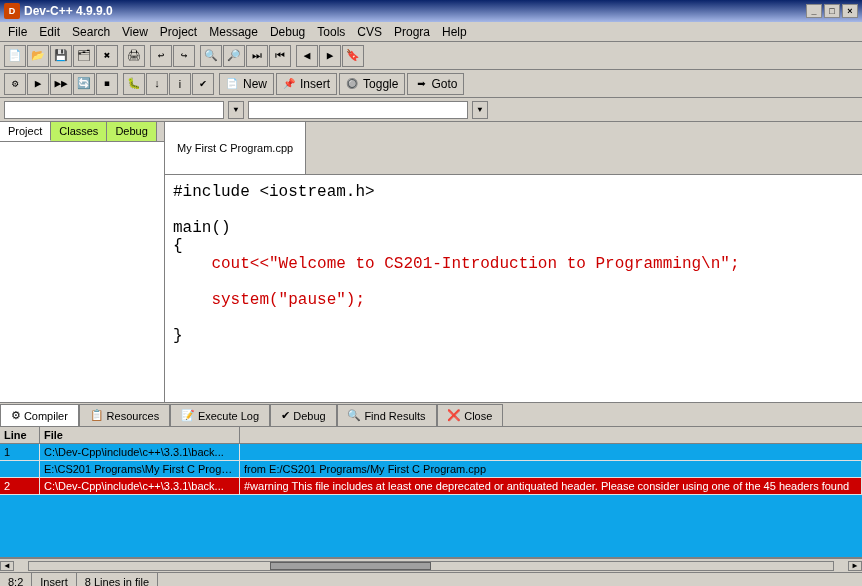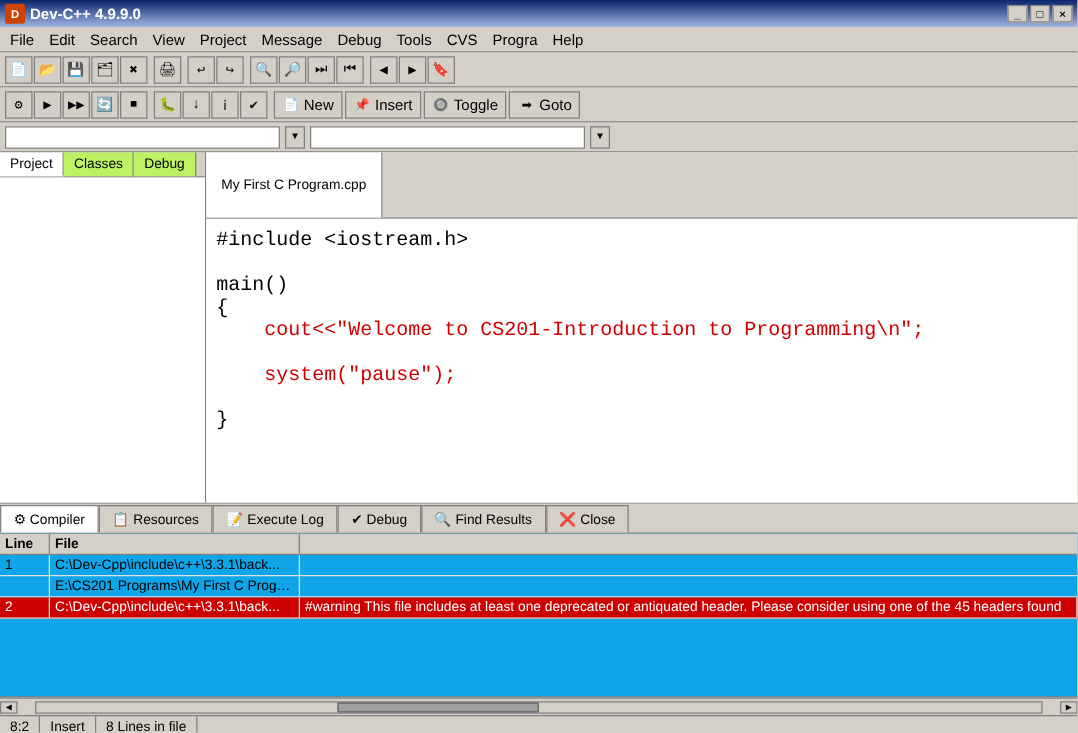--- a/index.html
+++ b/index.html
@@ -527,20 +527,21 @@
       <div class="log-header-cell">Line</div>
       <div class="log-header-cell">File</div>
     </div>
     <div class="log-row">
       <div class="log-cell">1</div>
       <div class="log-cell">C:\Dev-Cpp\include\c++\3.3.1\back...</div>
     </div>
     <div class="log-row">
       <div class="log-cell"></div>
       <div class="log-cell">E:\CS201 Programs\My First C Progra...</div>
+      <div class="log-cell">from E:/CS201 Programs/My First C Program.cpp</div>
     </div>
     <div class="log-row selected">
       <div class="log-cell">2</div>
       <div class="log-cell">C:\Dev-Cpp\include\c++\3.3.1\back...</div>
       <div class="log-cell">#warning This file includes at least one deprecated or antiquated header. Please consider using one of the 45 headers found</div>
     </div>
   </div>
 
   <div class="hscroll">
     <div class="hscroll-btn">◀</div>

